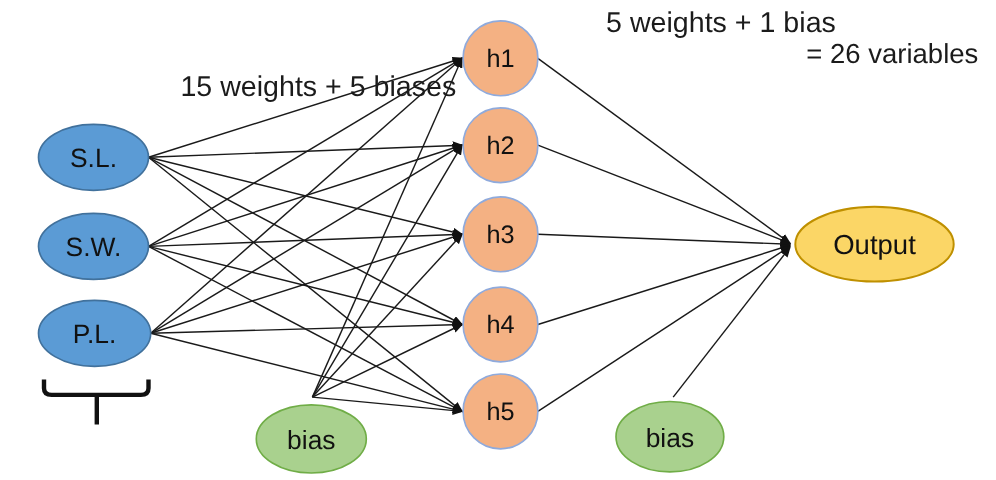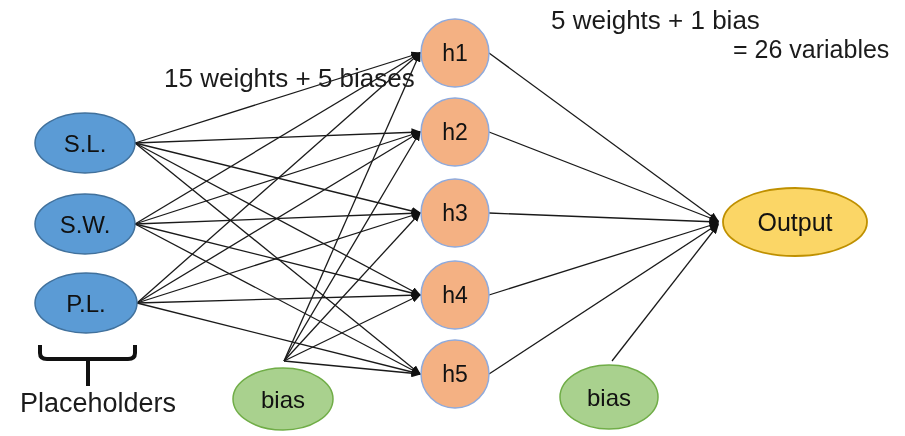--- a/index.html
+++ b/index.html
@@ -124,15 +124,14 @@
 
     <path class="brace-path" d="M 40 345 L 40 353 Q 40 359 47 359 L 128 359 Q 135 359 135 353 L 135 345 M 88 359 L 88 386"></path>
   </svg>
 
   <div class="annotation" style="left:164px; top:16px;margin-top:48px;">15 weights + 5 biases</div>
 
   <div class="annotation" style="left:551px; top:6px;">5 weights + 1 bias</div>
 
   <div class="annotation" style="left:733px; top:8px; font-size:25px;margin-top:28px;">= 26 variables</div>
 
-  <div class="annotation" style="left:20px; top:389px; font-size:27px;">Placeholders</div>
 
 </div>
 
 </body></html>

